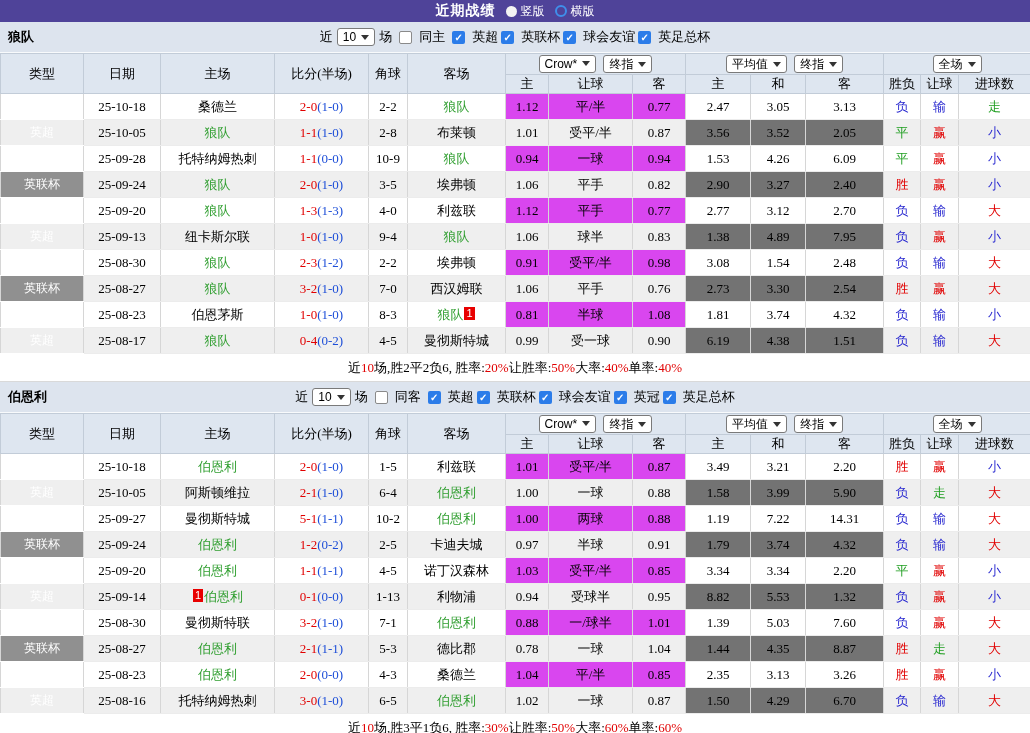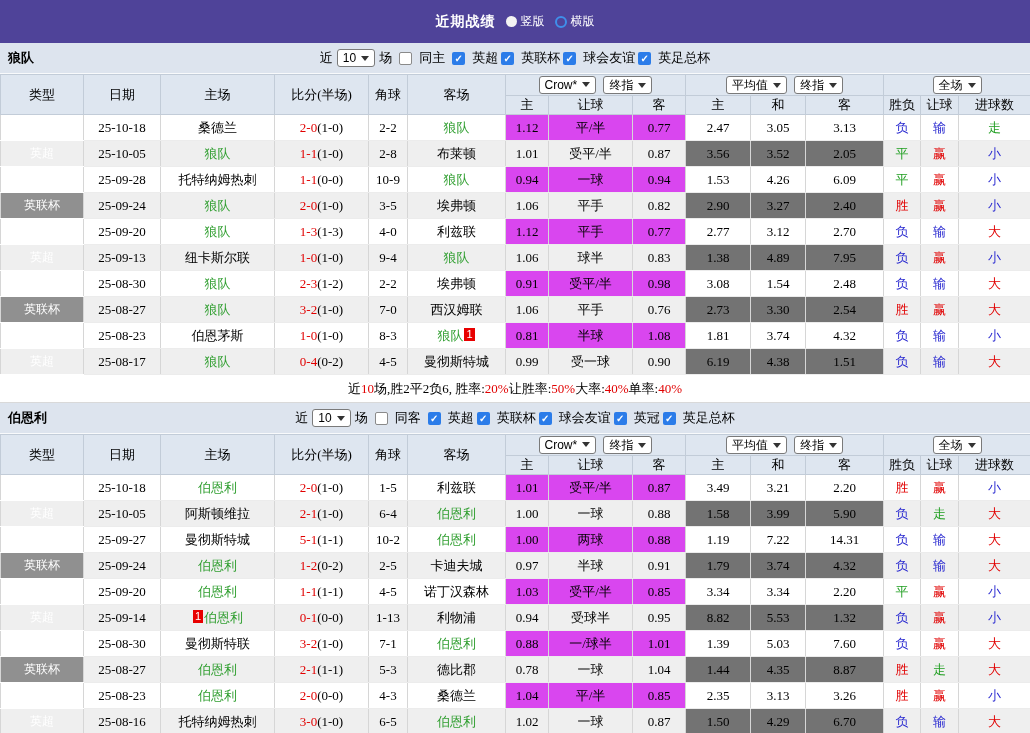--- a/index.html
+++ b/index.html
@@ -1,18 +1,18 @@
 <!DOCTYPE html>
 <html><head>
 <meta charset="utf-8">
 <style>
   html,body{margin:0;padding:0;background:#fff;width:1030px;font-family:"Liberation Serif",serif;color:#000;}
   .page{width:1030px;}
   
-  .titlebar{height:43px;background:#4f4399;display:flex;align-items:center;justify-content:center;gap:10px;
+  .titlebar{height:22px;background:#4f4399;display:flex;align-items:center;justify-content:center;gap:10px;
             font-family:"Liberation Sans",sans-serif;}
   .tb-title{color:#fff;font-weight:bold;font-size:14px;letter-spacing:1px;}
   .radio-wrap{display:inline-flex;align-items:center;gap:4px;cursor:pointer;}
   .radio{display:inline-block;border-radius:50%;box-sizing:border-box;}
   .radio.filled{width:11px;height:11px;background:#f3f3f3;}
   .radio.ring{width:12px;height:12px;border:2.5px solid #3f8fea;background:transparent;}
   .radio-txt{color:#fff;font-size:12px;}
   
   .filter-row{height:30px;background:#dde4ee;position:relative;display:flex;align-items:center;border-bottom:1px solid #f8fafc;}
   .team-label{position:absolute;left:8px;font-weight:bold;font-size:13px;font-family:"Liberation Sans",sans-serif;}
@@ -41,21 +41,21 @@
   tr.odd td.col-crow{background:#d946ef;}
   td.col-avg{background:#e9f2f9;}
   tr.even td.col-avg{background:#737373;}
   td.type{background:#ef3333;color:#fff;border-bottom:1px solid #fff;font-size:12px;}
   td.type.gray{background:#909090;}
   .team-green{color:#2f9e2f;cursor:pointer;}
   .team-plain{color:#000;cursor:pointer;}
   .card-badge{display:inline-block;background:#e80000;color:#fff;font-size:11px;line-height:13px;padding:0 2px;
               margin:0 1px;vertical-align:2px;font-family:"Liberation Sans",sans-serif;}
   .ft{color:#e10000;}
-  .ht{color:#000000;text-align:center;}
+  .ht{color:#1d4ed8;text-align:center;}
   .c-red{color:#e10000;}
   .c-blue{color:#2a2ad0;}
   .c-green{color:#1f9e20;}
   .summary{height:27px;display:flex;align-items:center;justify-content:center;font-size:13px;background:#fff;
            border-bottom:1px solid #d9d9d9;}
   .summary .red{color:#e10000;}
   th,td{box-sizing:border-box;}
 </style>
 </head>
 <body>

